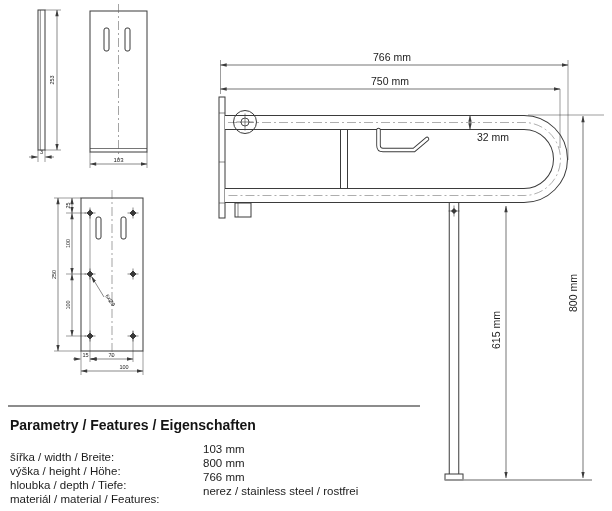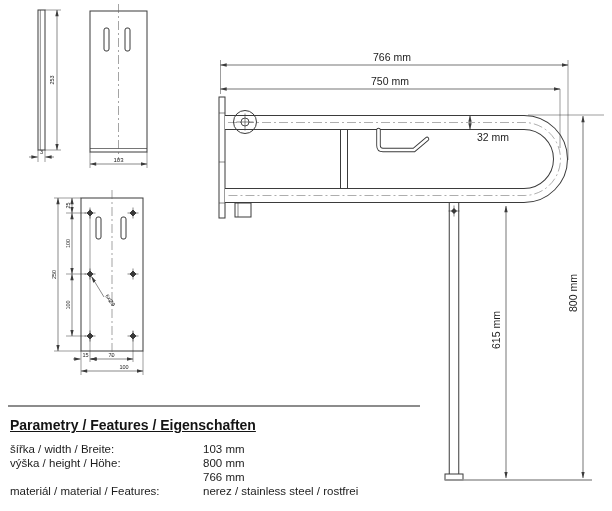--- a/index.html
+++ b/index.html
@@ -5,23 +5,23 @@
   html,body{margin:0;padding:0;background:#fff;}
   body{width:612px;height:511px;position:relative;font-family:"Liberation Sans",sans-serif;overflow:hidden;}
   #stage{position:absolute;left:0;top:0;width:612px;height:511px;}
   svg{position:absolute;left:0;top:0;}
   .dimtext{fill:#1c1c1c;font-family:"Liberation Sans",sans-serif;}
   .big{font-size:10.5px;}
   .small{font-size:6px;}
   .tiny{font-size:5.5px;}
   #specs{position:absolute;left:0;top:400px;width:612px;height:111px;}
   #divider{position:absolute;left:8px;top:5px;width:412px;height:2px;background:#8c8c8c;}
-  #specs-title{position:absolute;left:10px;top:17px;font-size:14px;font-weight:bold;color:#141414;text-decoration:underline;}
+  #specs-title{position:absolute;left:10px;top:17px;font-size:14px;font-weight:bold;color:#141414;}
   .spec-row{position:absolute;left:10px;width:440px;height:14px;font-size:11.5px;color:#1c1c1c;}
-  .spec-label{position:absolute;left:0;top:0;}
+  .spec-label{position:absolute;left:0;top:8px;}
   .spec-value{position:absolute;left:193px;top:0;text-align:right;}
 </style>
 </head>
 <body>
 
 <div id="stage">
 <svg width="612" height="511" viewBox="0 0 612 511">
   <defs>
     <marker id="aE" markerWidth="8" markerHeight="6" refX="6.2" refY="2" orient="auto" markerUnits="userSpaceOnUse">
       <path d="M0,0.3 L6.5,2 L0,3.7 Z" fill="#3b3b3b"></path>
@@ -174,19 +174,20 @@
 
   <div class="spec-row" style="top:43px;">
     <span class="spec-label">šířka / width / Breite:</span>
     <span class="spec-value">103 mm</span>
   </div>
   <div class="spec-row" style="top:57px;">
     <span class="spec-label">výška / height / Höhe:</span>
     <span class="spec-value">800 mm</span>
   </div>
   <div class="spec-row" style="top:71px;">
+    <span class="spec-label">hloubka / depth / Tiefe:</span>
     <span class="spec-value">766 mm</span>
   </div>
   <div class="spec-row" style="top:85px;">
     <span class="spec-label">materiál / material / Features:</span>
     <span class="spec-value">nerez / stainless steel / rostfrei</span>
   </div>
 </div>
 
 </body></html>

